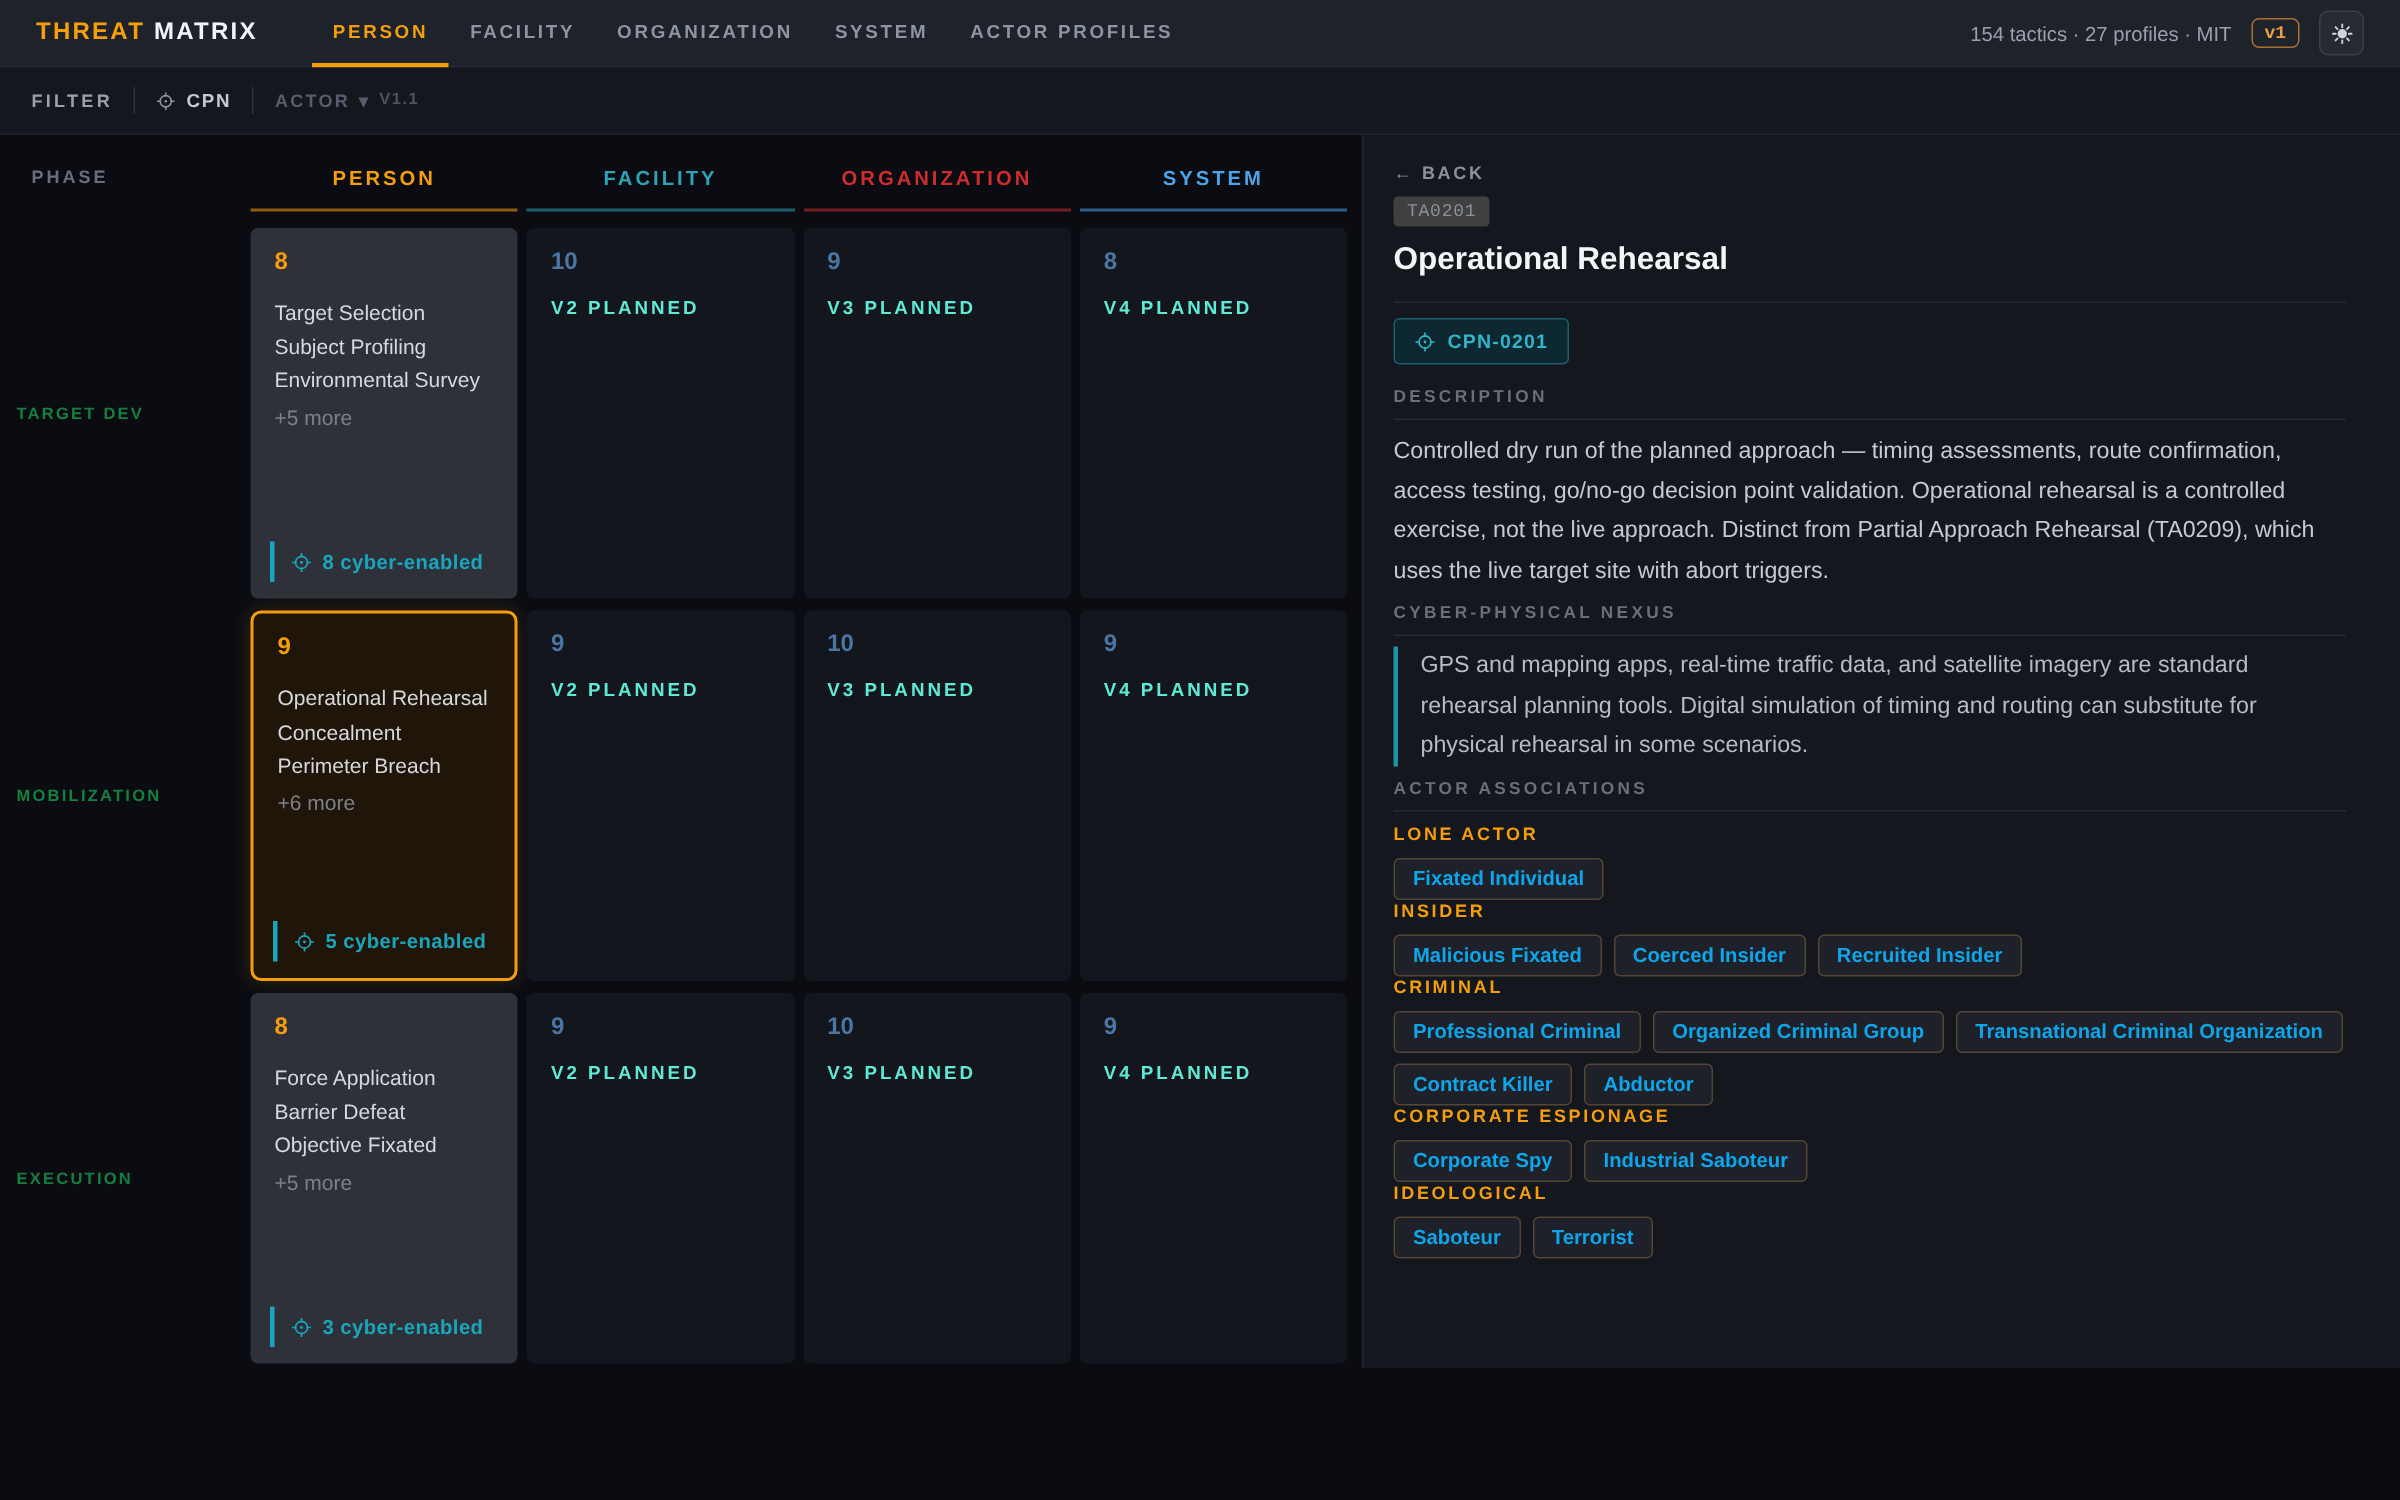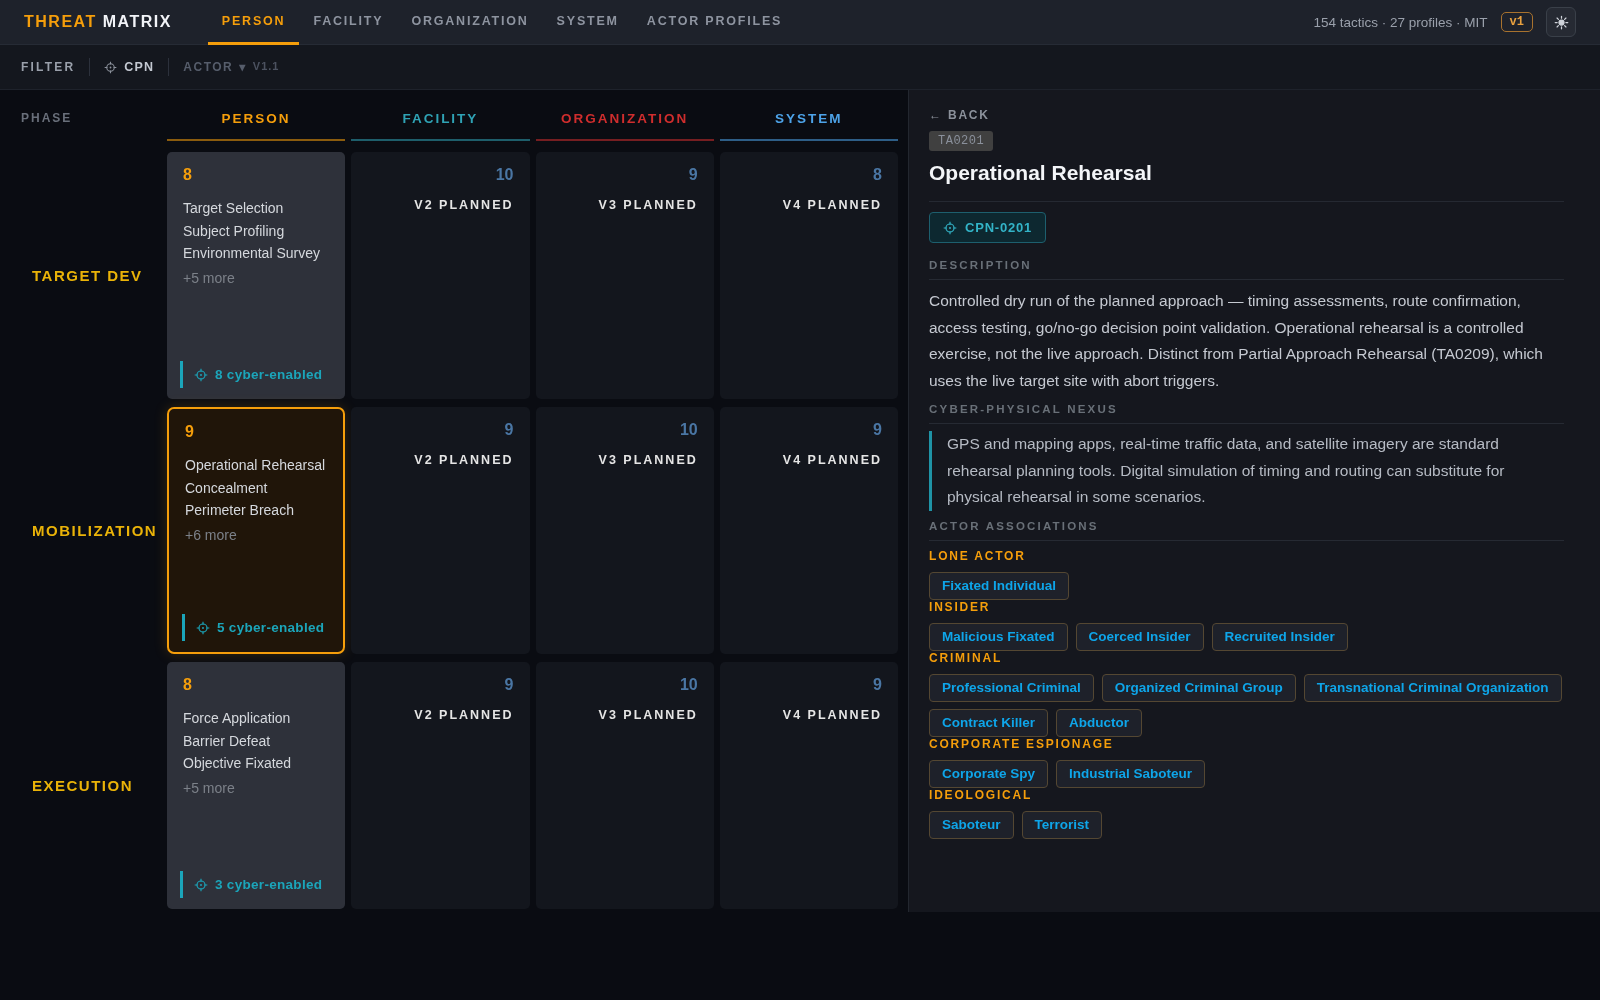--- a/index.html
+++ b/index.html
@@ -59,35 +59,35 @@
     grid-template-columns:161px repeat(4, 1fr);
     column-gap:6px; padding-right:10px;
   }
   .m-head{ height:62px; }
   .m-grid{ grid-auto-rows:247px; row-gap:8px; }
   .m-phase-label{ padding:21px 0 0 21px; font-size:12px; font-weight:800;
                   letter-spacing:2px; color:#696f7a; }
   .m-col-head{ display:flex; flex-direction:column; align-items:center; padding-top:21px; cursor:pointer; }
   .m-col-head .lbl{ font-size:13.5px; font-weight:800; letter-spacing:2px; }
   .m-col-head .bar{ margin-top:13px; height:2px; width:100%; opacity:.55; }
-  .phase-cell{ display:flex; align-items:center; padding-left:32px;
-               font-size:15px; font-weight:800; letter-spacing:1.5px; color:#eab308; }
+  .phase-cell{ display:flex; align-items:center; padding-left:11px;
+               font-size:11px; font-weight:800; letter-spacing:1.5px; color:#15803d; }
 
   .cell{ position:relative; border-radius:5px; padding:13px 16px; overflow:hidden; }
   .cell-active{ background:#2e313a; cursor:pointer; }
   .cell-selected{ background:#201509; border:2px solid #f59e0b; border-radius:7px;
                   box-shadow:0 0 14px rgba(245,158,11,.18); cursor:pointer; }
-  .cell-planned{ background:#13161d;text-align:right; }
+  .cell-planned{ background:#13161d; }
   .cell-count{ font-size:16px; font-weight:800; color:#f59e0b; line-height:20px; }
   .cell-planned .cell-count{ color:#4a76a4; }
   .cell-items{ margin-top:12px; }
   .cell-item{ font-size:14px; color:#d5d8dd; line-height:22.5px; }
   .cell-more{ font-size:14px; color:#7c8189; line-height:22.5px; margin-top:2px; }
   .planned-label{ margin-top:13px; font-size:12.5px; font-weight:800;
-                  letter-spacing:2px; color:#e5e5e5; }
+                  letter-spacing:2px; color:#5eead4; }
   .cell-footer{ position:absolute; left:13px; bottom:11px; display:flex; align-items:center; }
   .cell-footer .fbar{ width:3px; height:27px; background:#1ba5ba; margin-right:11px; }
   .cell-footer .ftext{ font-size:13.5px; font-weight:700; color:#1ba5ba; letter-spacing:.3px; }
   .cell-footer svg{ color:#1ba5ba; margin-right:7px; }
 
   
   .panel{
     position:absolute; left:908px; top:90px; width:692px; height:822px;
     background:#15171e; border-left:1px solid #23272f;
     padding:18px 36px 0 20px; overflow:hidden;

